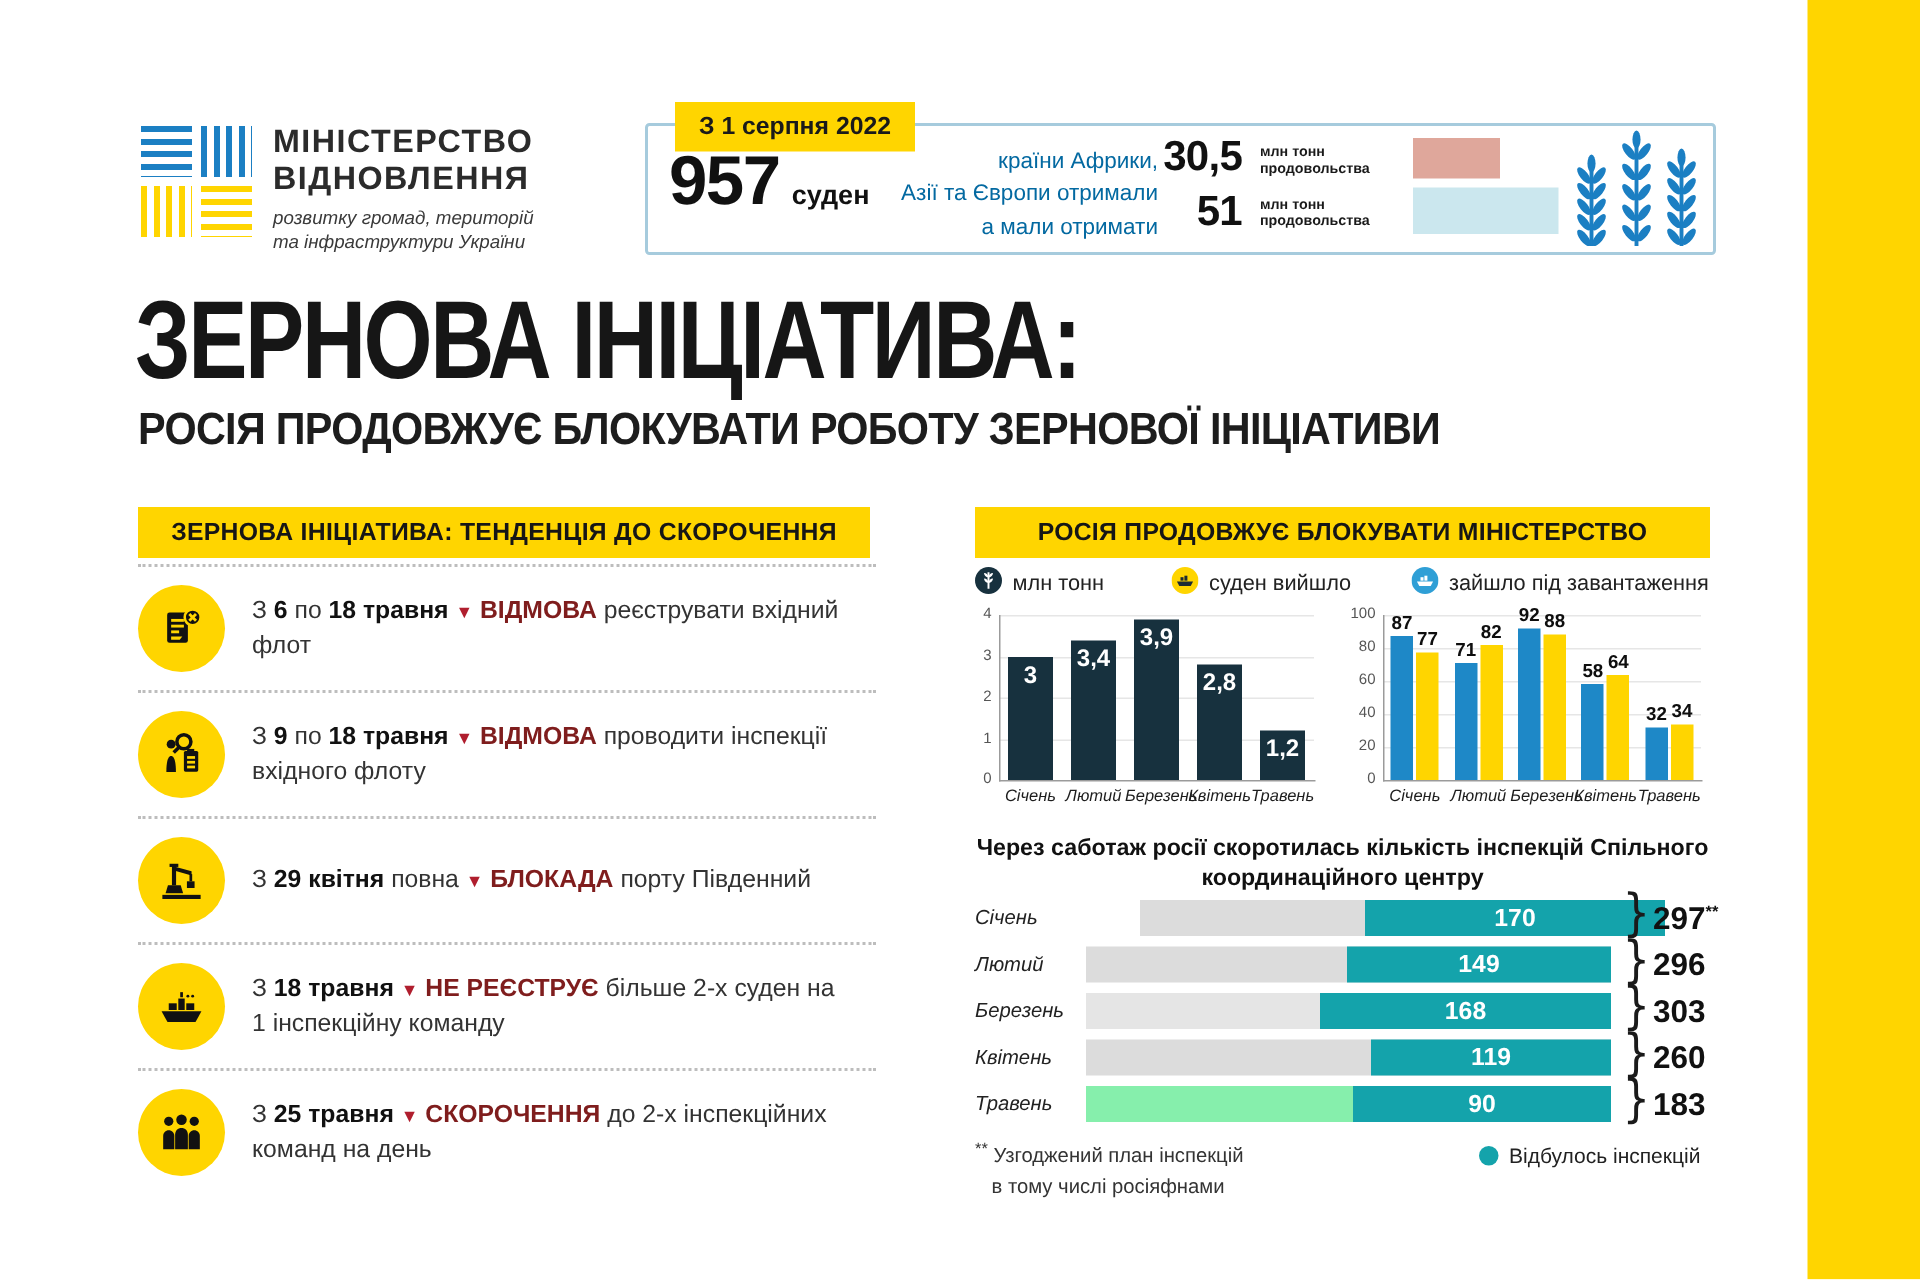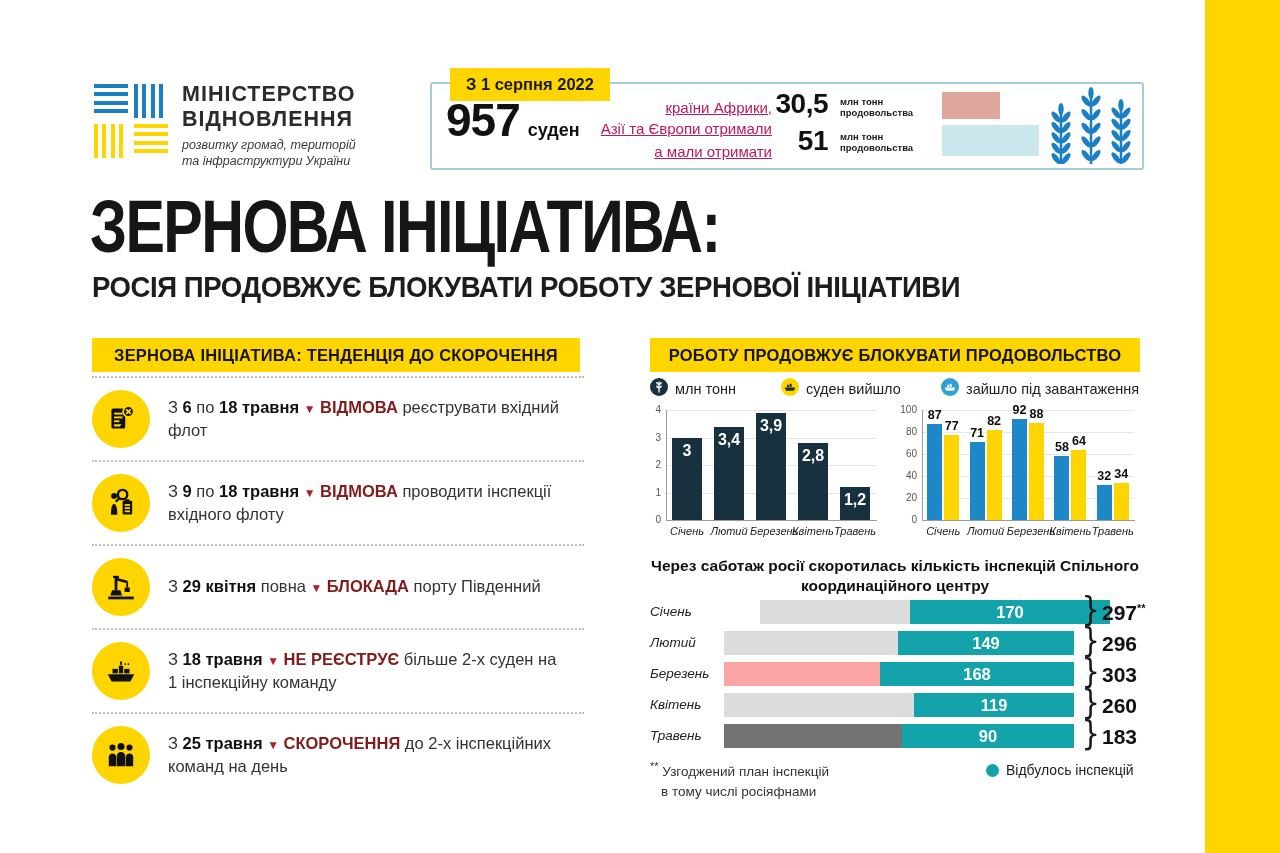--- a/index.html
+++ b/index.html
@@ -19,21 +19,21 @@
   .logo-text{position:absolute;left:182px;top:82px;}
   .min-name{font-size:21.5px;font-weight:bold;letter-spacing:1px;color:#2b2b2b;line-height:25px;}
   .min-tag{font-style:italic;font-size:12.5px;color:#3a3a3a;line-height:16px;margin-top:5px;}
 
   
   .sbox{position:absolute;left:430px;top:82px;width:710px;height:84px;border:2px solid #a6cbdd;border-radius:3px;background:#fff;}
   .stag{position:absolute;left:18px;top:-16px;background:#ffd500;padding:7px 16px;font-size:16.5px;font-weight:bold;color:#1a1a1a;}
   .ships{position:absolute;left:14px;top:12px;display:flex;align-items:baseline;}
   .shipnum{font-size:46px;font-weight:bold;color:#111;line-height:48px;letter-spacing:-1px;}
   .shipunit{font-size:18px;font-weight:bold;color:#111;margin-left:8px;}
-  .dest{position:absolute;left:128px;top:13px;width:212px;text-align:right;font-size:15px;color:#be185d;line-height:21px;text-decoration:underline;}
+  .dest{position:absolute;left:128px;top:13px;width:212px;text-align:right;font-size:15px;color:#0369a1;line-height:21px;}
   .dest3{margin-top:2px;}
   .bignum{position:absolute;width:56px;text-align:right;font-size:28px;font-weight:bold;color:#111;letter-spacing:-0.5px;}
   .n1{left:340px;top:4px;}
   .n2{left:340px;top:41px;}
   .unit{position:absolute;font-size:9.5px;font-weight:bold;color:#1a1a1a;line-height:11px;}
   .u1{left:408px;top:12px;}
   .u2{left:408px;top:47px;}
   .minibar{position:absolute;left:510px;}
   .mb1{top:8px;height:27px;background:#dfa79b;}
   .mb2{top:41px;height:31px;background:#cbe7ee;}
@@ -182,21 +182,21 @@
         <ellipse cx="81" cy="60.599999999999994" rx="2.7" ry="6.6" fill="#1b7fc3" transform="rotate(38 81 60.599999999999994)"></ellipse>
         <ellipse cx="71" cy="71.8" rx="2.7" ry="6.6" fill="#1b7fc3" transform="rotate(-38 71 71.8)"></ellipse>
         <ellipse cx="81" cy="71.8" rx="2.7" ry="6.6" fill="#1b7fc3" transform="rotate(38 81 71.8)"></ellipse>
       </svg>
   </div>
 
   <div class="title">ЗЕРНОВА ІНІЦІАТИВА:</div>
   <div class="subtitle">РОСІЯ ПРОДОВЖУЄ БЛОКУВАТИ РОБОТУ ЗЕРНОВОЇ ІНІЦІАТИВИ</div>
 
   <div class="phead ph-left">ЗЕРНОВА ІНІЦІАТИВА: ТЕНДЕНЦІЯ ДО СКОРОЧЕННЯ</div>
-  <div class="phead ph-right">РОБОТУ ПРОДОВЖУЄ БЛОКУВАТИ ПРОДОВОЛЬСТВО</div>
+  <div class="phead ph-right">РОСІЯ ПРОДОВЖУЄ БЛОКУВАТИ МІНІСТЕРСТВО</div>
 
   <div class="tlist">
       <div class="dotted"></div>
       <div class="titem">
         <div class="ticon">
           <svg viewBox="0 0 32 32">
             <rect x="7" y="6" width="13" height="19" rx="1.5" fill="#111"></rect>
             <rect x="9.5" y="10" width="8" height="1.8" fill="#ffd500"></rect>
             <rect x="9.5" y="13.6" width="8" height="1.8" fill="#ffd500"></rect>
             <rect x="9.5" y="17.2" width="5" height="1.8" fill="#ffd500"></rect>
@@ -379,37 +379,37 @@
       <div class="total" style="top: 1px;">297<span class="sup">**</span></div>
       <div class="c3lab" style="left: 0px; top: 35px;">Лютий</div>
       <div class="track" style="top: 31px; background: rgb(220, 220, 220);">
         <div class="fill" style="width: 176px; background: rgb(20, 163, 171);">
           <span>149</span>
         </div>
       </div>
       <div class="brace" style="top: 28px;">}</div>
       <div class="total" style="top: 32px;">296</div>
       <div class="c3lab" style="left: 0px; top: 66px;">Березень</div>
-      <div class="track" style="top: 62px; background: #fca5a5;">
+      <div class="track" style="top: 62px; background: #e5e5e5;">
         <div class="fill" style="width: 194px; background: rgb(20, 163, 171);">
           <span>168</span>
         </div>
       </div>
       <div class="brace" style="top: 59px;">}</div>
       <div class="total" style="top: 63px;">303</div>
       <div class="c3lab" style="left: 0px; top: 97px;">Квітень</div>
       <div class="track" style="top: 93px; background: rgb(220, 220, 220);">
         <div class="fill" style="width: 160px; background: rgb(20, 163, 171);">
           <span>119</span>
         </div>
       </div>
       <div class="brace" style="top: 90px;">}</div>
       <div class="total" style="top: 94px;">260</div>
       <div class="c3lab" style="left: 0px; top: 128px;">Травень</div>
-      <div class="track" style="top: 124px; background: #737373;">
+      <div class="track" style="top: 124px; background: #86efac;">
         <div class="fill" style="width: 172px; background: rgb(20, 163, 171);">
           <span>90</span>
         </div>
       </div>
       <div class="brace" style="top: 121px;">}</div>
       <div class="total" style="top: 125px;">183</div>
     </div>
 
   <div class="footnote">
     <div><span class="sup">**</span> <span>Узгоджений план інспекцій</span></div>

